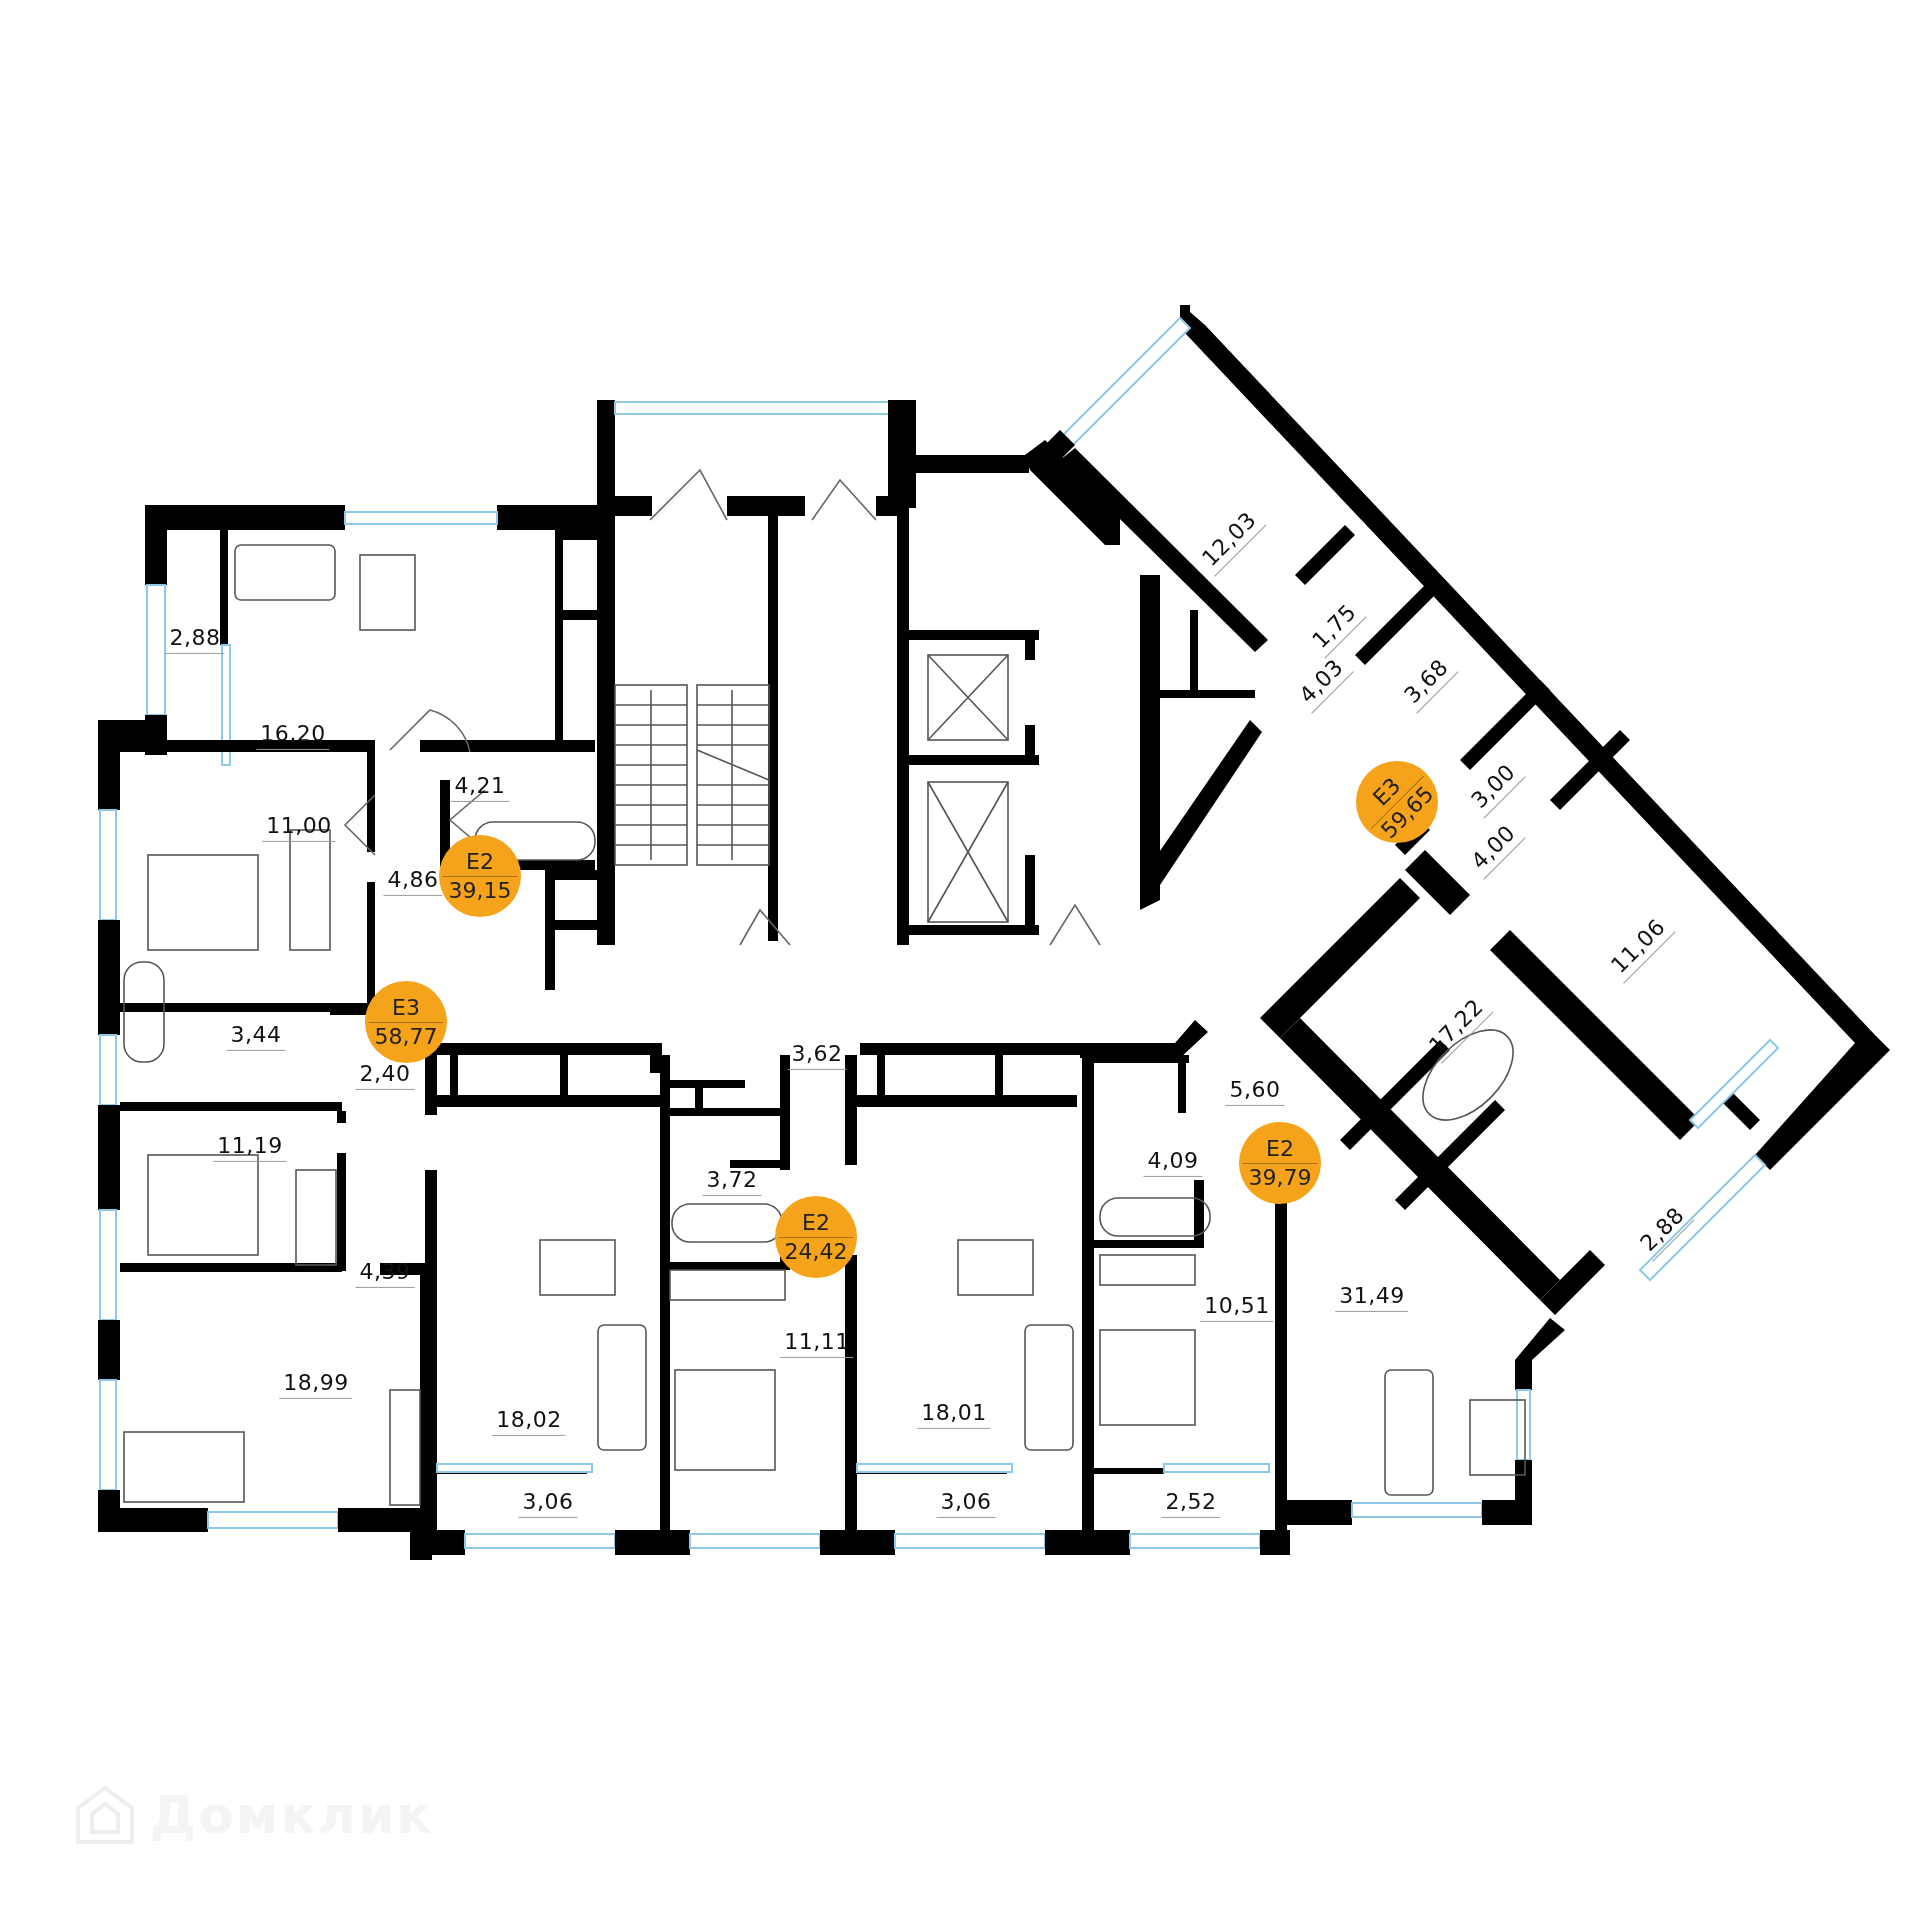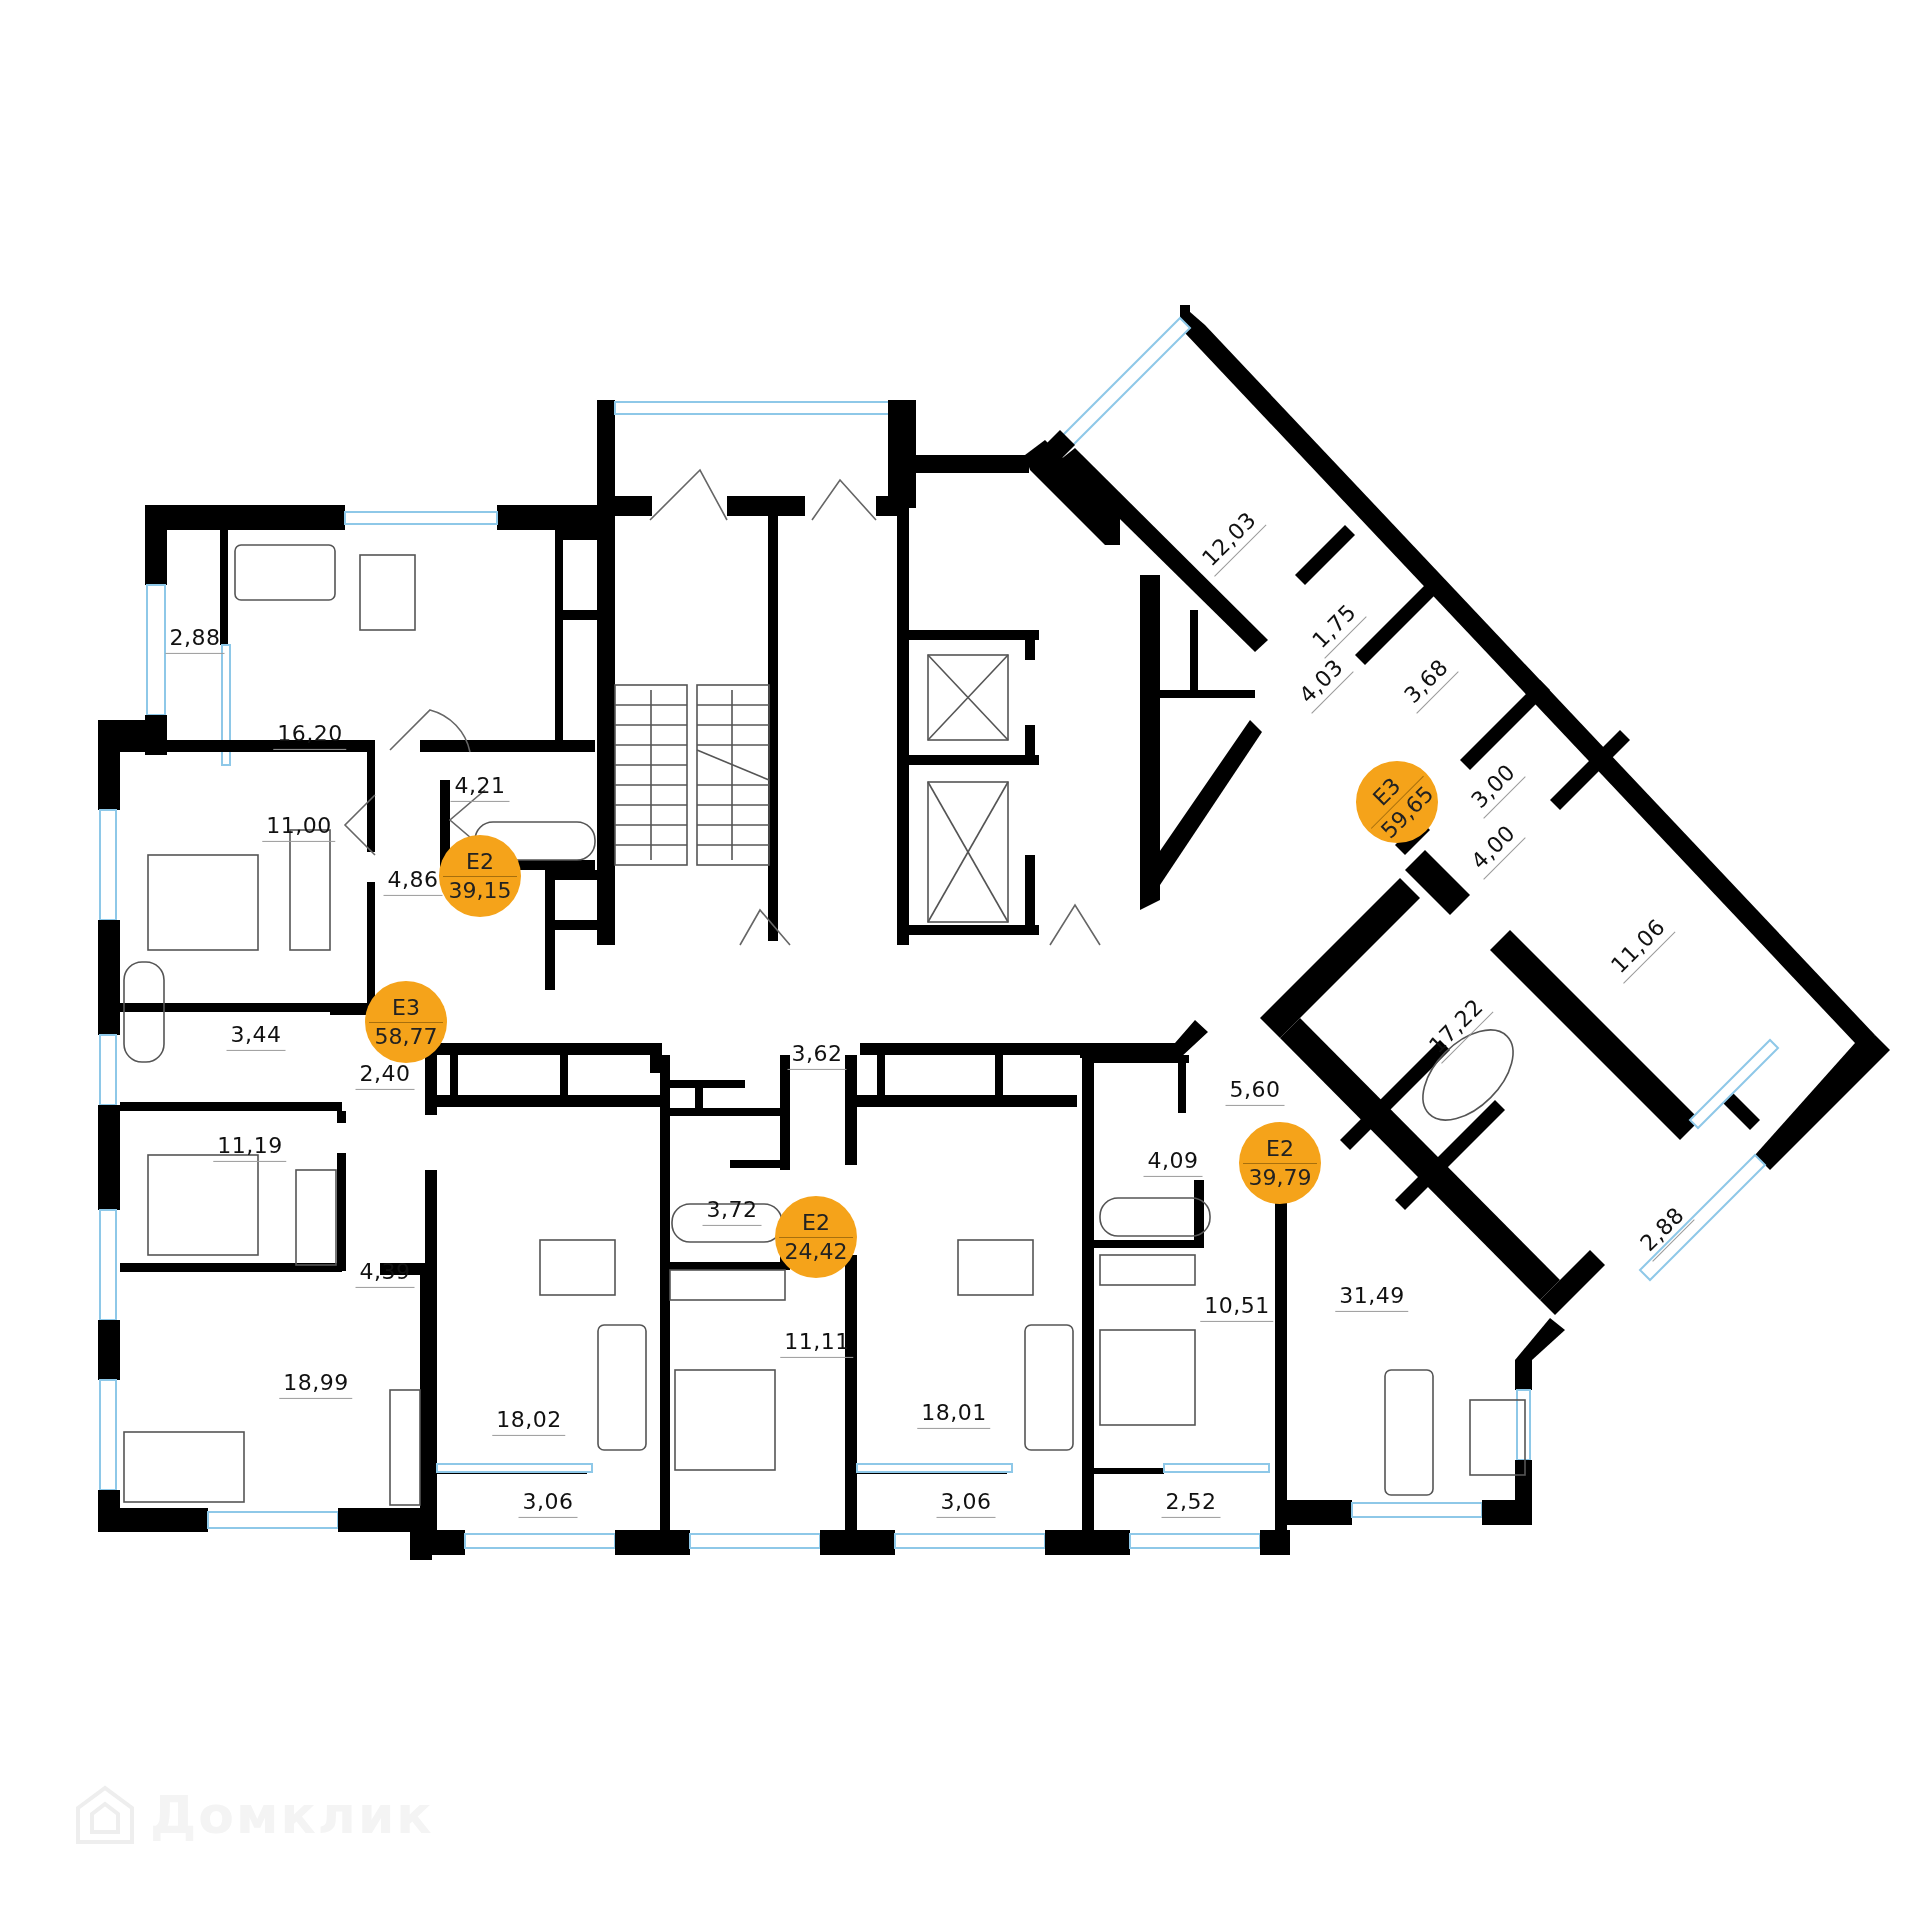--- a/index.html
+++ b/index.html
@@ -260,32 +260,32 @@
     <path d="M485 850 L450 820 L485 790"></path>
     <path d="M375 1010 L395 1050 L420 1010"></path>
     <path d="M650 520 L700 470 L727 520"></path>
     <path d="M812 520 L840 480 L876 520"></path>
     <path d="M740 945 L760 910 L790 945"></path>
     <path d="M1050 945 L1075 905 L1100 945"></path>
   </g>
 </svg>
 
 <div class="lbl" style="left:195px;top:640px">2,88</div>
-<div class="lbl" style="left:310px;top:736px">16,20</div>
+<div class="lbl" style="left:293px;top:736px">16,20</div>
 <div class="lbl" style="left:480px;top:788px">4,21</div>
 <div class="lbl" style="left:299px;top:828px">11,00</div>
 <div class="lbl" style="left:413px;top:882px">4,86</div>
 <div class="lbl" style="left:256px;top:1037px">3,44</div>
 <div class="lbl" style="left:385px;top:1076px">2,40</div>
 <div class="lbl" style="left:250px;top:1148px">11,19</div>
 <div class="lbl" style="left:385px;top:1274px">4,39</div>
 <div class="lbl" style="left:316px;top:1385px">18,99</div>
 <div class="lbl" style="left:529px;top:1422px">18,02</div>
 <div class="lbl" style="left:548px;top:1504px">3,06</div>
-<div class="lbl" style="left:732px;top:1212px">3,72</div>
+<div class="lbl" style="left:732px;top:1182px">3,72</div>
 <div class="lbl" style="left:817px;top:1056px">3,62</div>
 <div class="lbl" style="left:817px;top:1344px">11,11</div>
 <div class="lbl" style="left:954px;top:1415px">18,01</div>
 <div class="lbl" style="left:966px;top:1504px">3,06</div>
 <div class="lbl" style="left:1173px;top:1163px">4,09</div>
 <div class="lbl" style="left:1237px;top:1308px">10,51</div>
 <div class="lbl" style="left:1191px;top:1504px">2,52</div>
 <div class="lbl" style="left:1372px;top:1298px">31,49</div>
 <div class="lbl" style="left:1255px;top:1092px">5,60</div>
 <div class="lbl rot" style="left:1458px;top:1028px">17,22</div>

